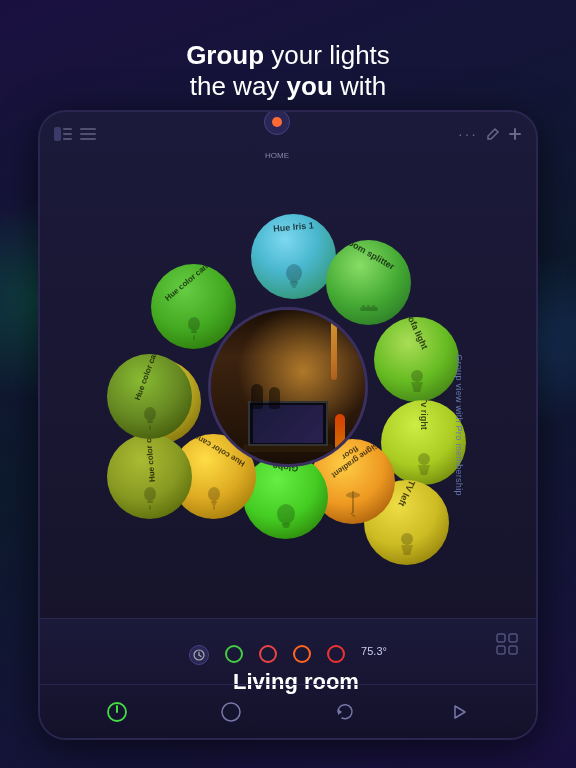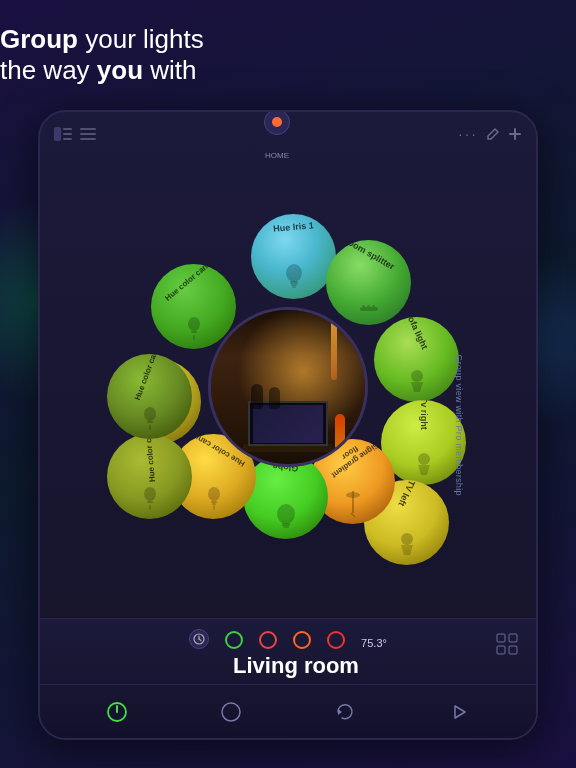--- a/index.html
+++ b/index.html
@@ -29,25 +29,25 @@
       top: 250px;
       width: 180px;
       height: 180px;
       background: radial-gradient(circle, rgba(50,150,255,0.2) 0%, transparent 70%);
       border-radius: 50%;
       pointer-events: none;
     }
 
     
     .header-section {
-      padding-top: 16px;
+      text-align: center;
+      padding-top: 40px;
       padding-bottom: 10px;
       position: relative;
       z-index: 10;
-      margin-top: 8px;
     }
     .header-title {
       font-size: 26px;
       color: white;
       line-height: 1.2;
       margin-bottom: 4px;
     }
     .header-title .bold { font-weight: 800; }
     .header-subtitle {
       font-size: 14px;
@@ -201,23 +201,23 @@
       height: 120px;
       background: linear-gradient(180deg, #1c1a3a 0%, #13112a 100%);
       border-top: 1px solid #2a2650;
       display: flex;
       flex-direction: column;
       align-items: center;
     }
 
     .status-row {
       display: flex;
-      align-items: flex-end;
+      align-items: flex-start;
       gap: 16px;
-      padding-top: 10px;
+      padding-top: 26px;
       padding-bottom: 4px;
     }
     .status-icon {
       width: 20px;
       height: 20px;
       border-radius: 50%;
       background: #2a2655;
       border: 1.5px solid #4a4080;
       display: flex;
       align-items: center;

